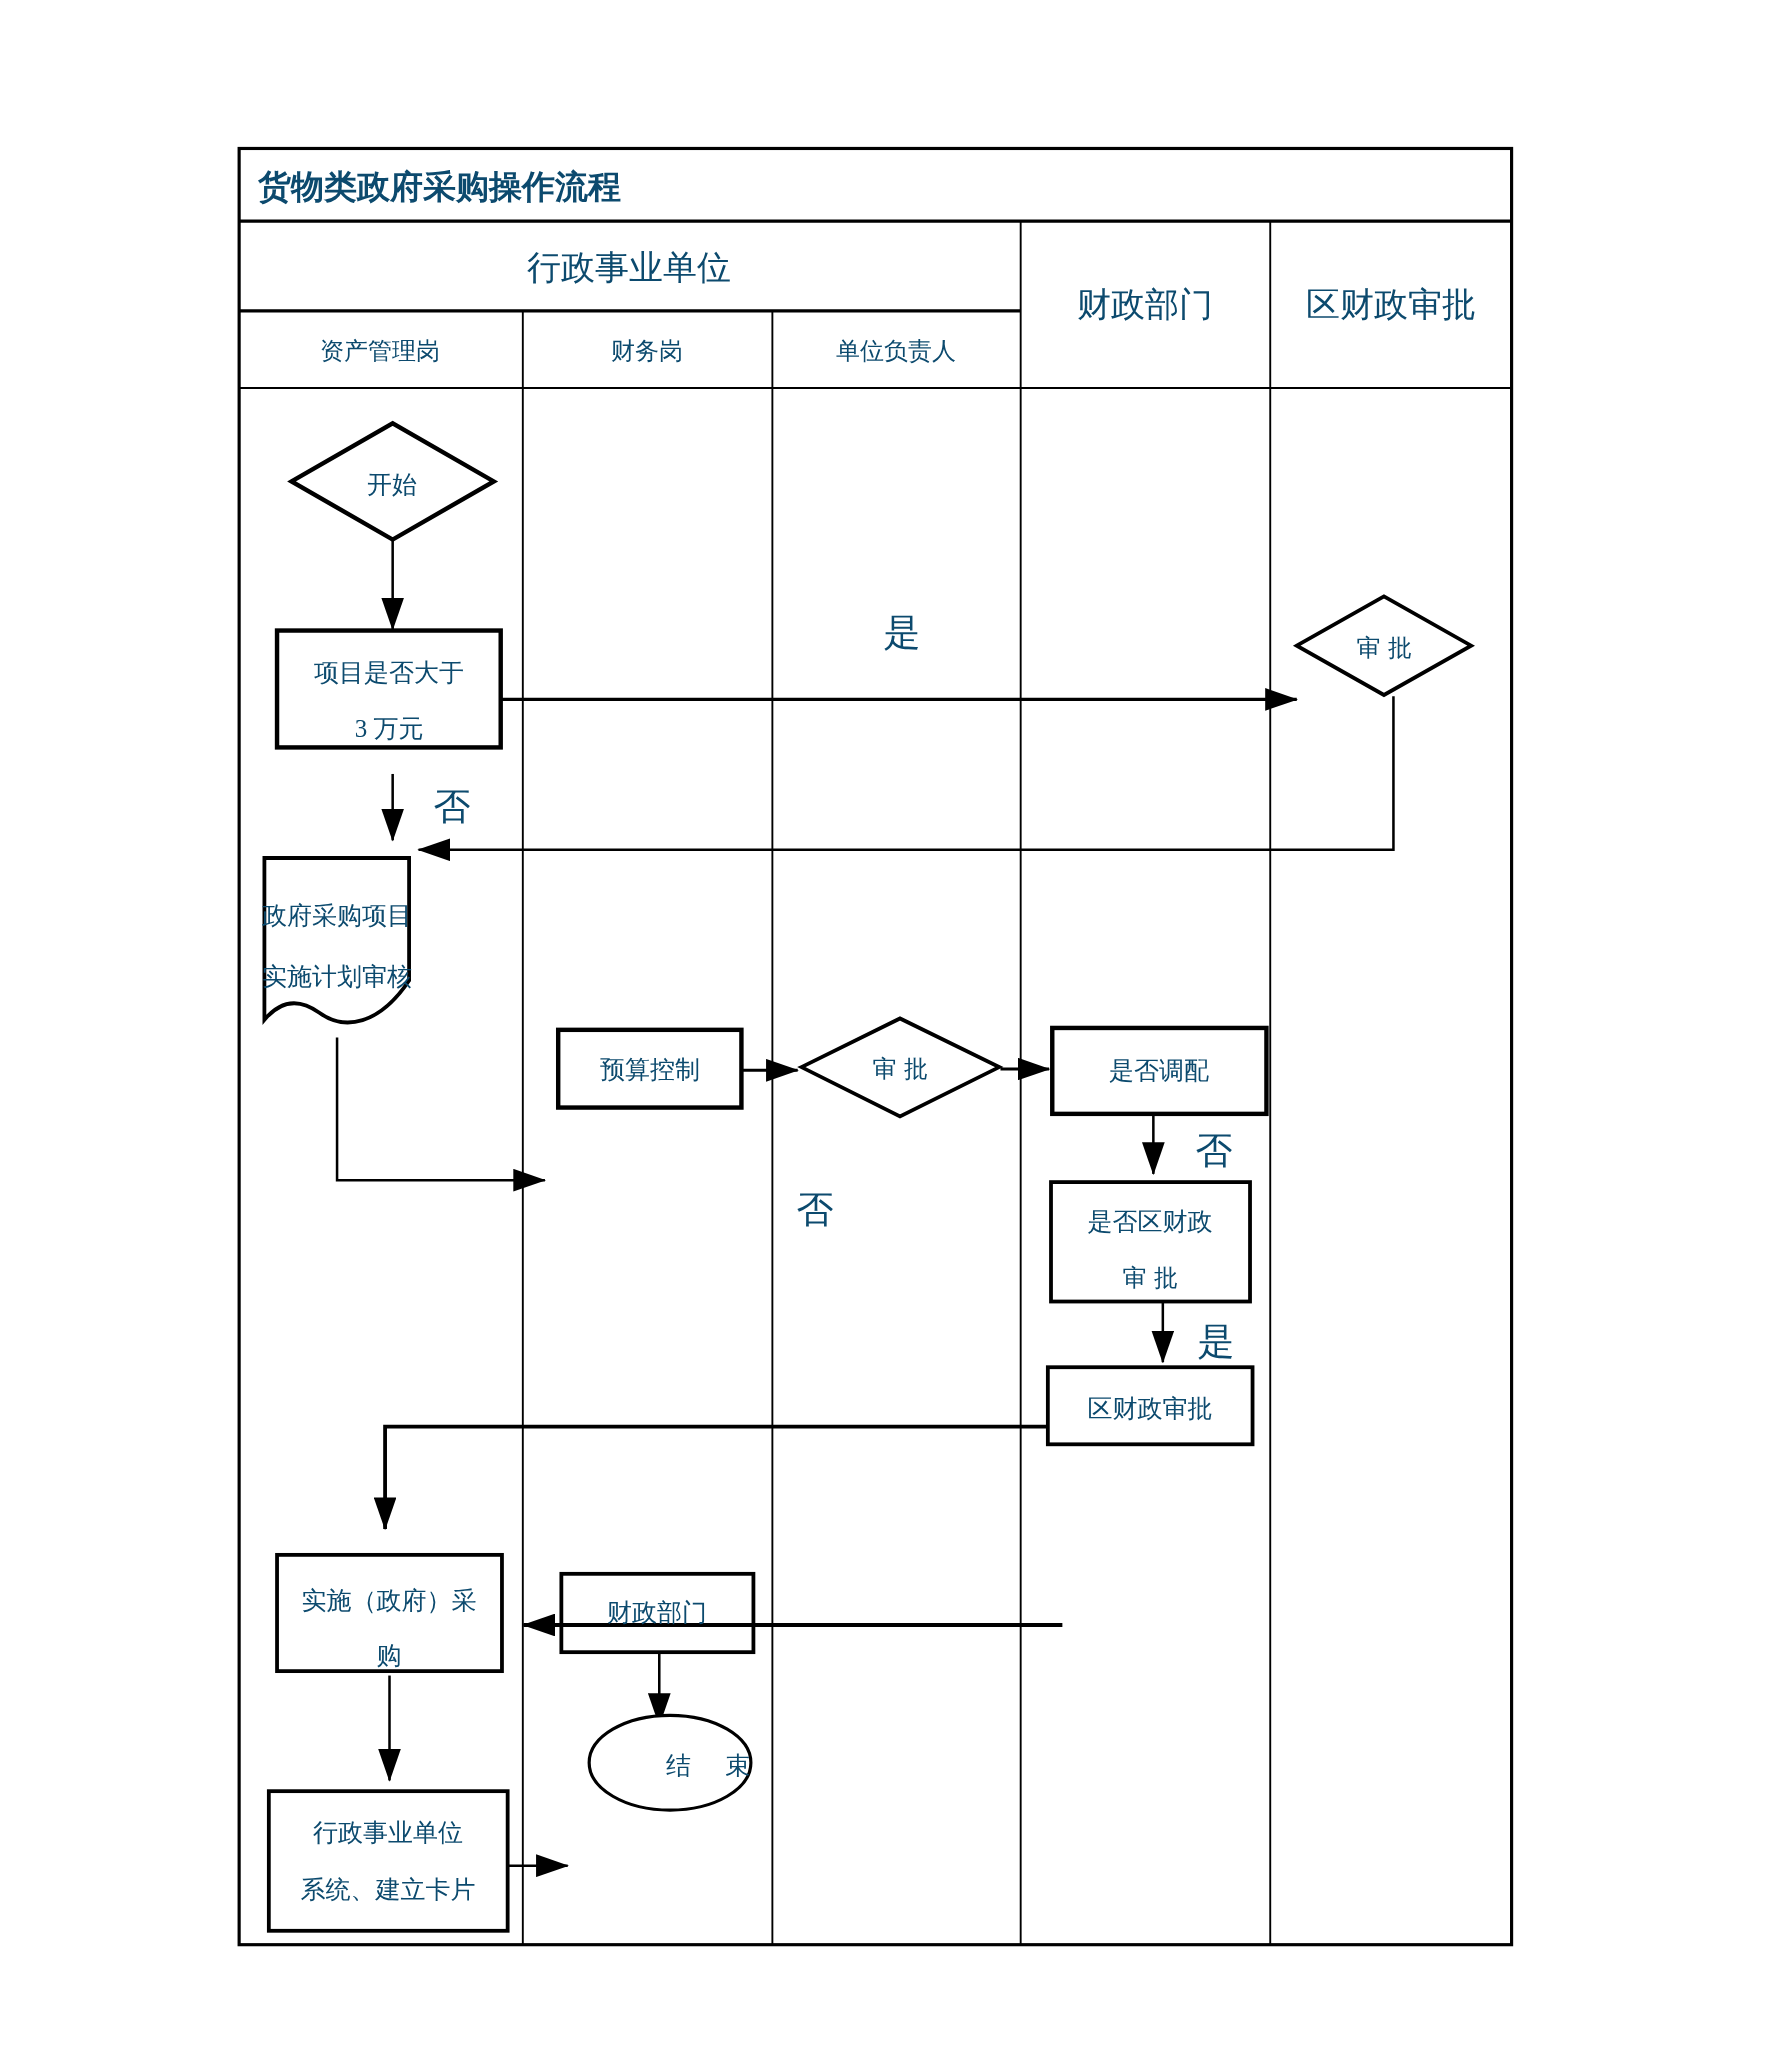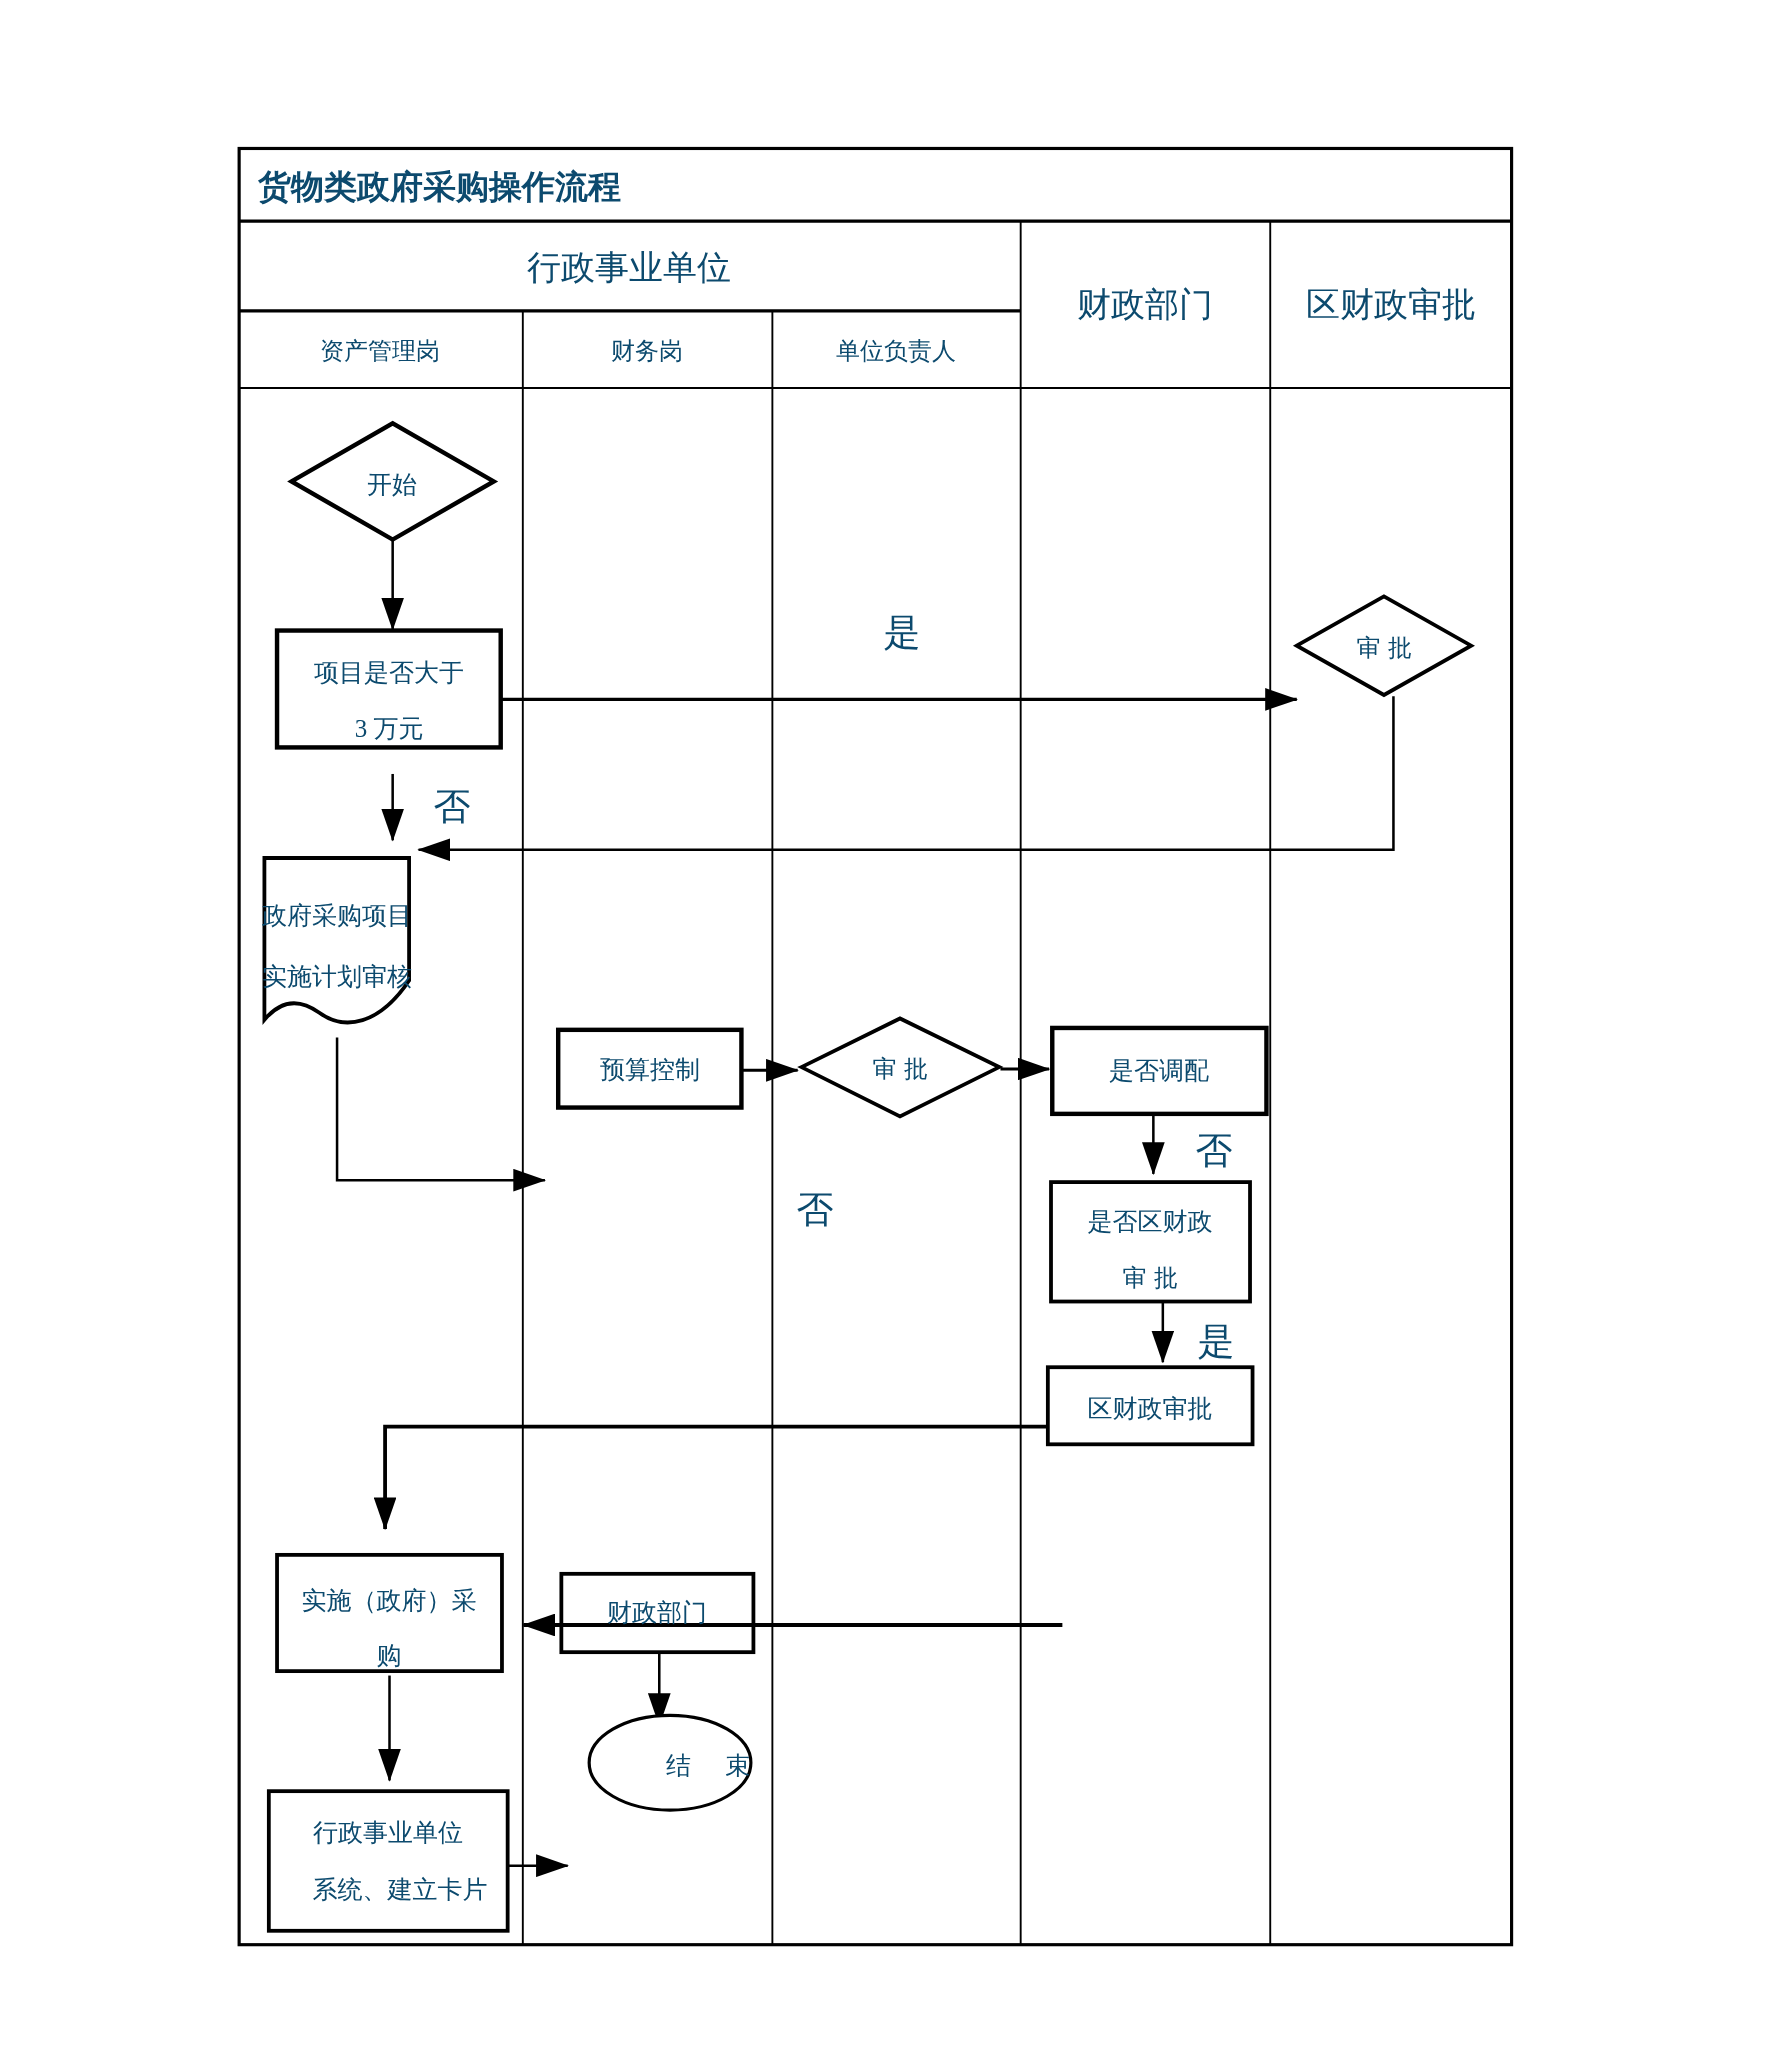--- a/index.html
+++ b/index.html
@@ -99,15 +99,15 @@
   <div class="lbl t-flag" style="left:1214px;top:1150px;">否</div>
   <div class="lbl t-node" style="left:1150px;top:1221px;">是否区财政</div>
   <div class="lbl t-diamond" style="left:1154px;top:1278px;">审批</div>
   <div class="lbl t-flag" style="left:1216px;top:1341px;">是</div>
   <div class="lbl t-node" style="left:1150px;top:1408px;">区财政审批</div>
   <div class="lbl t-node" style="left:389px;top:1600px;">实施（政府）采</div>
   <div class="lbl t-node" style="left:389px;top:1655px;">购</div>
   <div class="lbl t-node" style="left:657px;top:1612px;">财政部门</div>
   <div class="lbl t-end" style="left:715px;top:1765px;">结 束</div>
   <div class="lbl t-node" style="left:388px;top:1832px;">行政事业单位</div>
-  <div class="lbl t-node" style="left:388px;top:1889px;margin-left:12px;">系统、建立卡片</div>
+  <div class="lbl t-node" style="left:388px;top:1889px;">系统、建立卡片</div>
 </div>
 
 
 </body></html>

